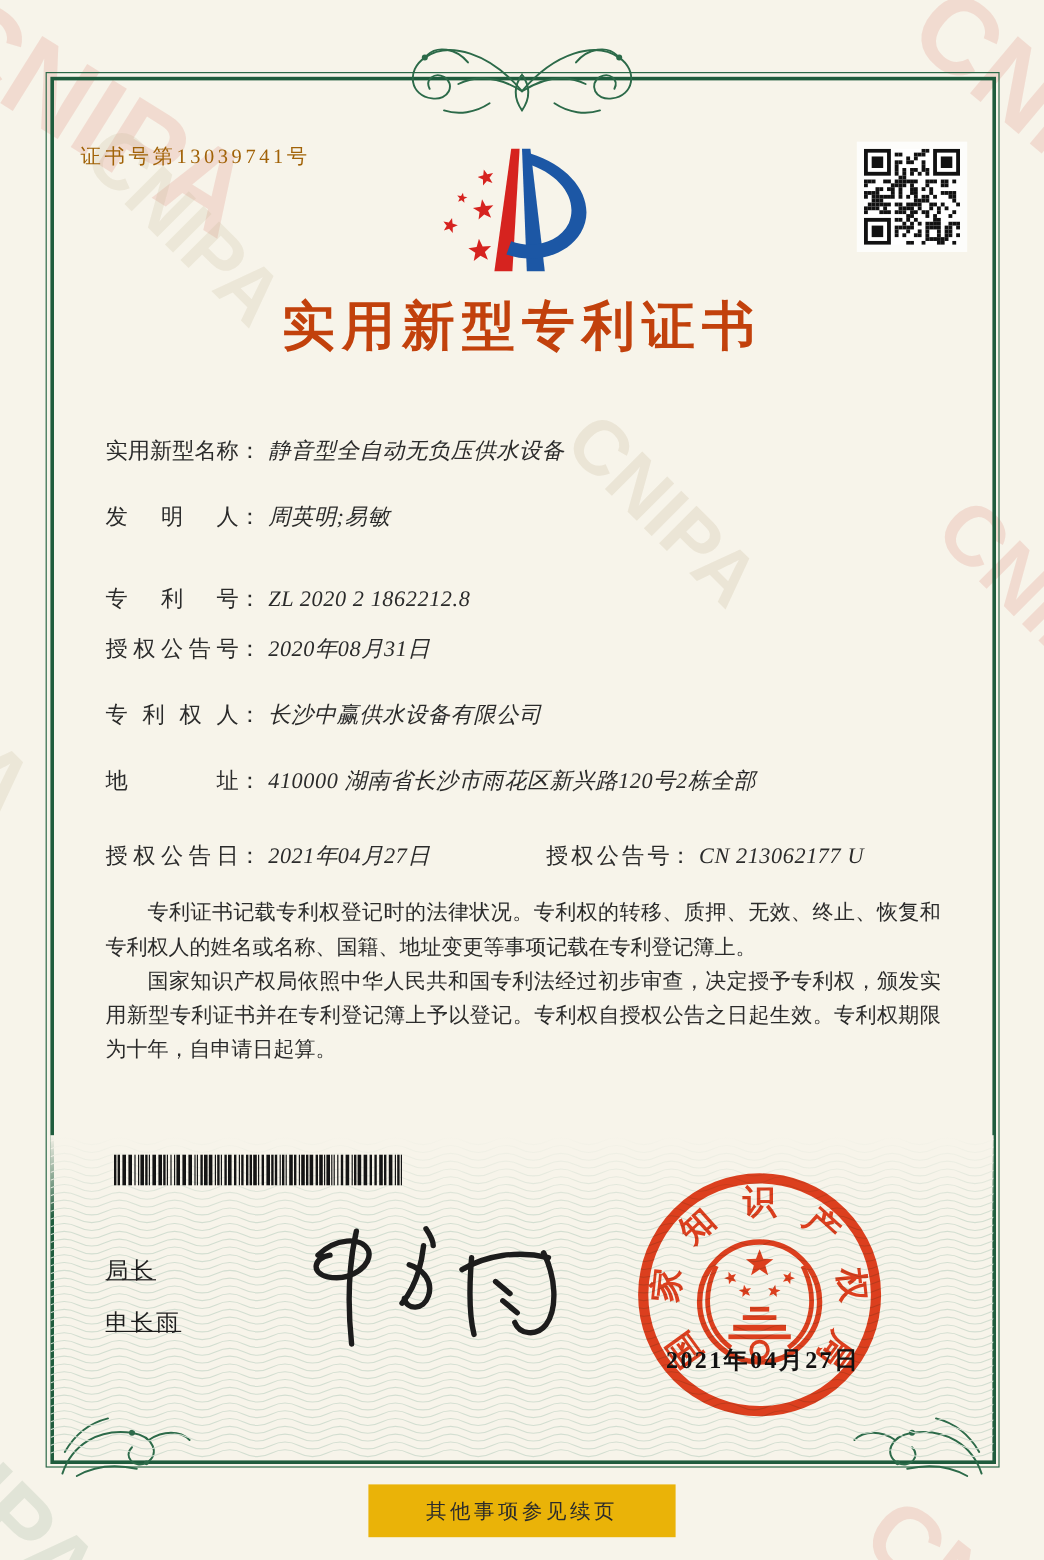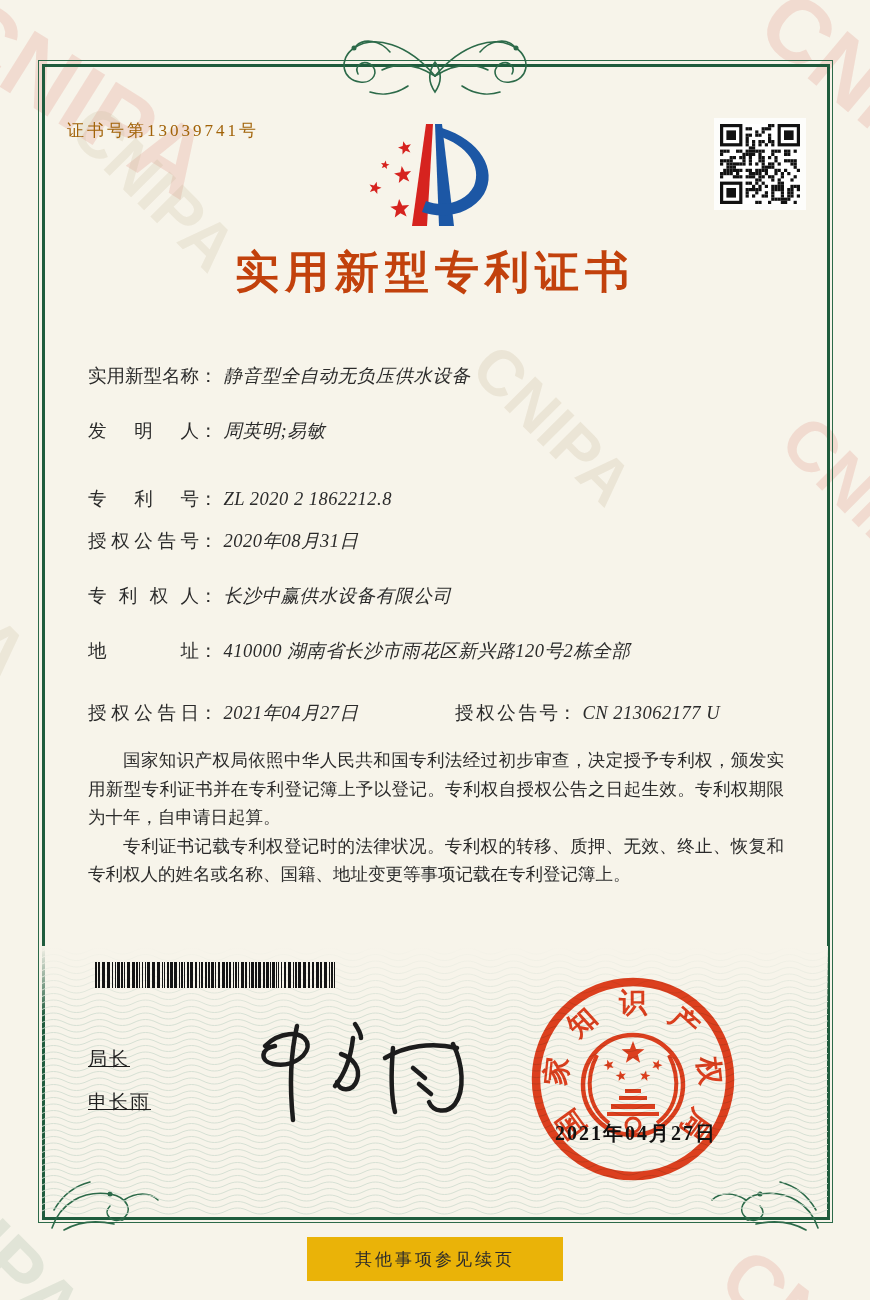--- a/index.html
+++ b/index.html
@@ -411,22 +411,22 @@
     <div class="frow" style="top:173px"><span class="lab">授权公告号</span><span class="colon">：</span><span class="val">2020年08月31日</span></div>
     <div class="frow" style="top:228px"><span class="lab">专利权人</span><span class="colon">：</span><span class="val">长沙中赢供水设备有限公司</span></div>
     <div class="frow" style="top:283px"><span class="lab">地址</span><span class="colon">：</span><span class="val">410000 湖南省长沙市雨花区新兴路120号2栋全部</span></div>
     <div class="frow" style="top:345px">
       <span><span class="lab">授权公告日</span><span class="colon">：</span><span class="val">2021年04月27日</span></span>
       <span class="grant-right"><span class="lab">授权公告号</span><span class="colon">：</span><span class="val">CN 213062177 U</span></span>
     </div>
   </div>
 
   <div class="paras">
+    <p>专利证书记载专利权登记时的法律状况。专利权的转移、质押、无效、终止、恢复和专利权人的姓名或名称、国籍、地址变更等事项记载在专利登记簿上。</p>
     <p>国家知识产权局依照中华人民共和国专利法经过初步审查，决定授予专利权，颁发实用新型专利证书并在专利登记簿上予以登记。专利权自授权公告之日起生效。专利权期限为十年，自申请日起算。</p>
-    <p>专利证书记载专利权登记时的法律状况。专利权的转移、质押、无效、终止、恢复和专利权人的姓名或名称、国籍、地址变更等事项记载在专利登记簿上。</p>
   </div>
 
   <div class="barcode">
     <svg id="barcode" width="245" height="26" xmlns="http://www.w3.org/2000/svg">
         <rect x="0" y="0" width="2" height="26" fill="#141414"></rect>
         <rect x="3" y="0" width="2" height="26" fill="#141414"></rect>
         <rect x="7" y="0" width="3" height="26" fill="#141414"></rect>
         <rect x="12" y="0" width="3" height="26" fill="#141414"></rect>
         <rect x="17" y="0" width="1" height="26" fill="#141414"></rect>
         <rect x="20" y="0" width="1" height="26" fill="#141414"></rect>

